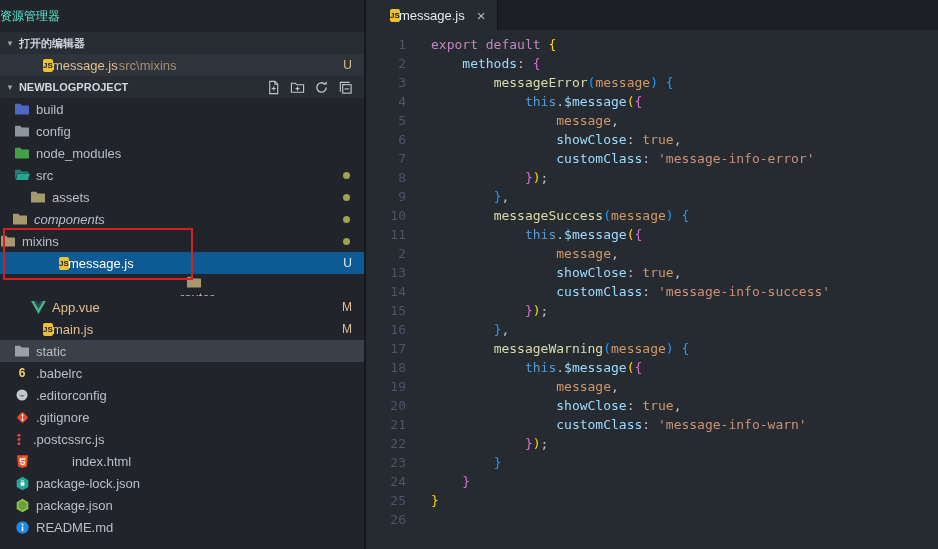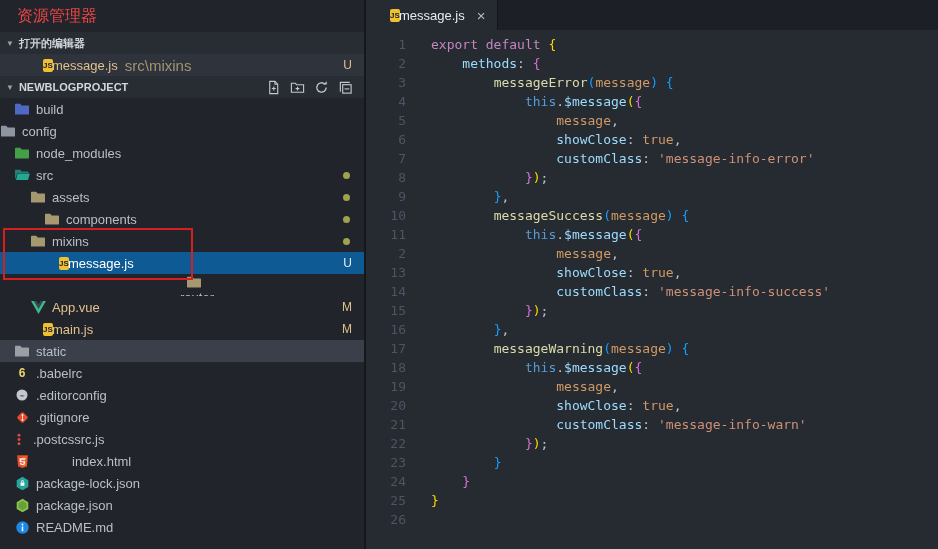--- a/index.html
+++ b/index.html
@@ -2,27 +2,27 @@
 <html><head>
 <meta charset="utf-8">
 <style>
   html,body{margin:0;padding:0;background:#14161a;}
   body{width:938px;height:549px;position:relative;overflow:hidden;
        font-family:"Liberation Sans",sans-serif;-webkit-font-smoothing:antialiased;}
 
   
   .sidebar{position:absolute;left:0;top:0;width:365px;height:549px;background:#21252b;
            color:#b9bfc9;font-size:13px;border-right:1px solid #16191f;box-sizing:border-box;}
-  .pane-title{height:32px;line-height:32px;padding-left:17px;font-size:16px;color:#ef4444;}
+  .pane-title{height:32px;line-height:32px;padding-left:0;font-size:12px;color:#5eead4;}
   .section-header{height:22px;display:flex;align-items:center;background:#282c33;
                   font-size:11px;font-weight:bold;color:#cdd2da;}
   .chev{font-size:8px;margin:0 5px 0 6px;color:#9aa0aa;}
   .oe-item{height:22px;display:flex;align-items:center;padding-left:30px;background:#2f333b;}
   .oe-name{color:#e2c08d;}
-  .oe-path{color:#a3946f;font-size:15px;margin-left:7px;}
+  .oe-path{color:#a3946f;font-size:13px;margin-left:1px;}
   .project-header{height:22px;display:flex;align-items:center;background:#282c33;
                   font-size:11px;font-weight:bold;color:#d2d6de;}
   .proj-actions{margin-left:auto;margin-right:10px;display:flex;gap:7px;}
   .action-btn{width:17px;height:17px;display:flex;align-items:center;justify-content:center;cursor:pointer;}
   .tree-row{height:22px;display:flex;align-items:center;white-space:nowrap;cursor:pointer;}
   .tree-row .label{overflow:hidden;text-overflow:ellipsis;}
   .tree-row.selected{background:#0d5a94;color:#ffffff;}
   .tree-row.hovered{background:#3a3f49;}
   .modified{color:#e2c08d;}
   .ficon{width:16px;height:16px;display:inline-flex;align-items:center;justify-content:center;
@@ -116,21 +116,21 @@
 
   <div>
       <div class="tree-row" style="padding-left: 14px;">
         <span class="ficon">
           <svg width="16" height="16" viewBox="0 0 16 16">
             <path d="M1 12.9V3.4c0-.3.3-.6.6-.6h4.6l1.5 1.6h6.7c.3 0 .6.3.6.6v7.9c0 .3-.3.6-.6.6H1.6c-.3 0-.6-.3-.6-.6z" fill="#4f68c4"></path>
           </svg>
         </span>
         <span class="label">build</span>
       </div>
-      <div class="tree-row" style="">
+      <div class="tree-row" style="padding-left: 14px;">
         <span class="ficon">
           <svg width="16" height="16" viewBox="0 0 16 16">
             <path d="M1 12.9V3.4c0-.3.3-.6.6-.6h4.6l1.5 1.6h6.7c.3 0 .6.3.6.6v7.9c0 .3-.3.6-.6.6H1.6c-.3 0-.6-.3-.6-.6z" fill="#8d969e"></path>
           </svg>
         </span>
         <span class="label">config</span>
       </div>
       <div class="tree-row" style="padding-left: 14px;">
         <span class="ficon">
           <svg width="16" height="16" viewBox="0 0 16 16">
@@ -151,30 +151,30 @@
       </div>
       <div class="tree-row" style="padding-left: 30px;">
         <span class="ficon">
           <svg width="16" height="16" viewBox="0 0 16 16">
             <path d="M1 12.9V3.4c0-.3.3-.6.6-.6h4.6l1.5 1.6h6.7c.3 0 .6.3.6.6v7.9c0 .3-.3.6-.6.6H1.6c-.3 0-.6-.3-.6-.6z" fill="#a6986f"></path>
           </svg>
         </span>
         <span class="label">assets</span>
         <span class="dot"></span>
       </div>
-      <div class="tree-row" style="padding-left: 44px;">
+      <div class="tree-row" style="padding-left: 12px; font-style: italic;">
         <span class="ficon">
           <svg width="16" height="16" viewBox="0 0 16 16">
             <path d="M1 12.9V3.4c0-.3.3-.6.6-.6h4.6l1.5 1.6h6.7c.3 0 .6.3.6.6v7.9c0 .3-.3.6-.6.6H1.6c-.3 0-.6-.3-.6-.6z" fill="#a6986f"></path>
           </svg>
         </span>
         <span class="label">components</span>
         <span class="dot"></span>
       </div>
-      <div class="tree-row" style="padding-left: 30px;">
+      <div class="tree-row" style="">
         <span class="ficon">
           <svg width="16" height="16" viewBox="0 0 16 16">
             <path d="M1 12.9V3.4c0-.3.3-.6.6-.6h4.6l1.5 1.6h6.7c.3 0 .6.3.6.6v7.9c0 .3-.3.6-.6.6H1.6c-.3 0-.6-.3-.6-.6z" fill="#a6986f"></path>
           </svg>
         </span>
         <span class="label">mixins</span>
         <span class="dot"></span>
       </div>
       <div class="tree-row selected" style="padding-left: 46px;">
         <span class="ficon">

